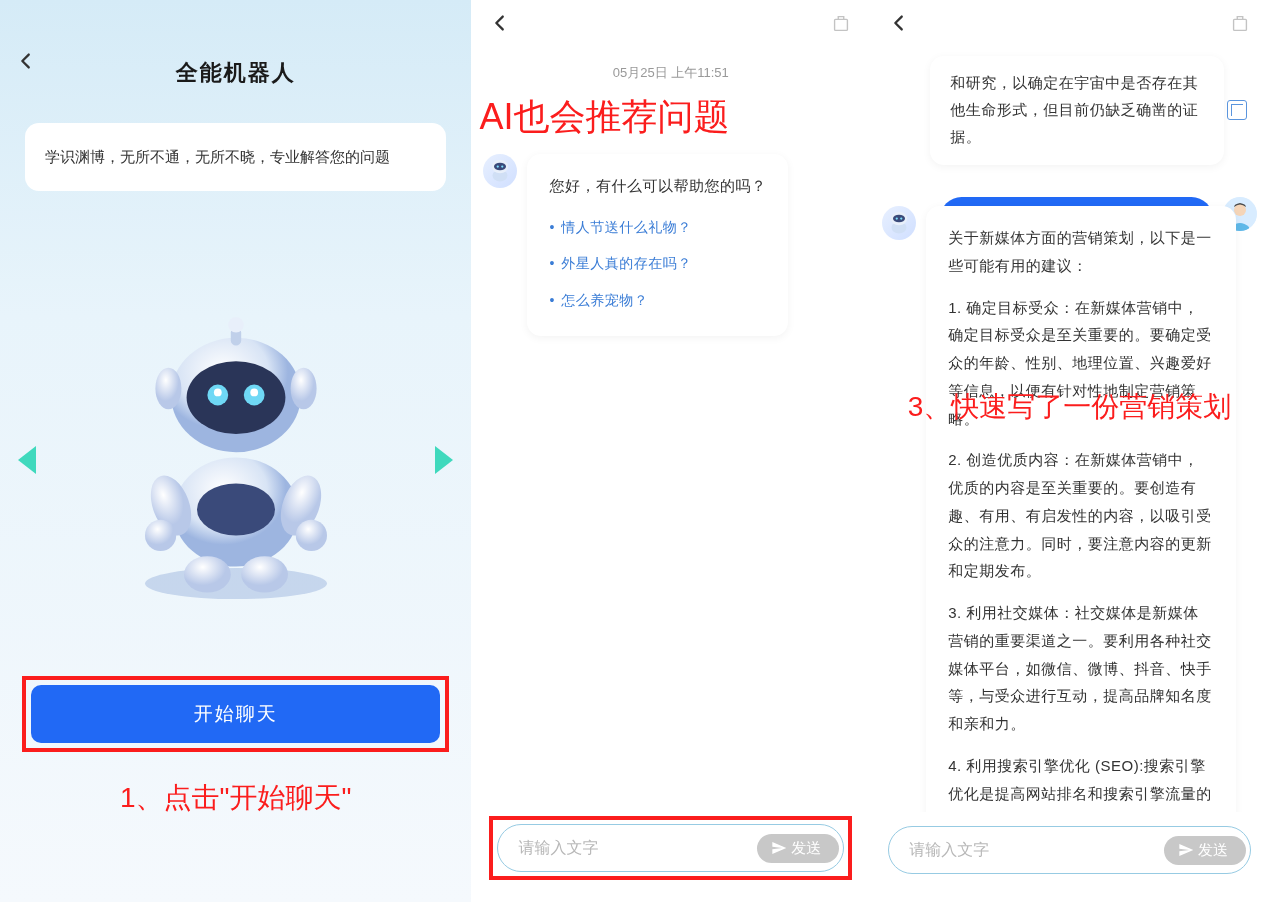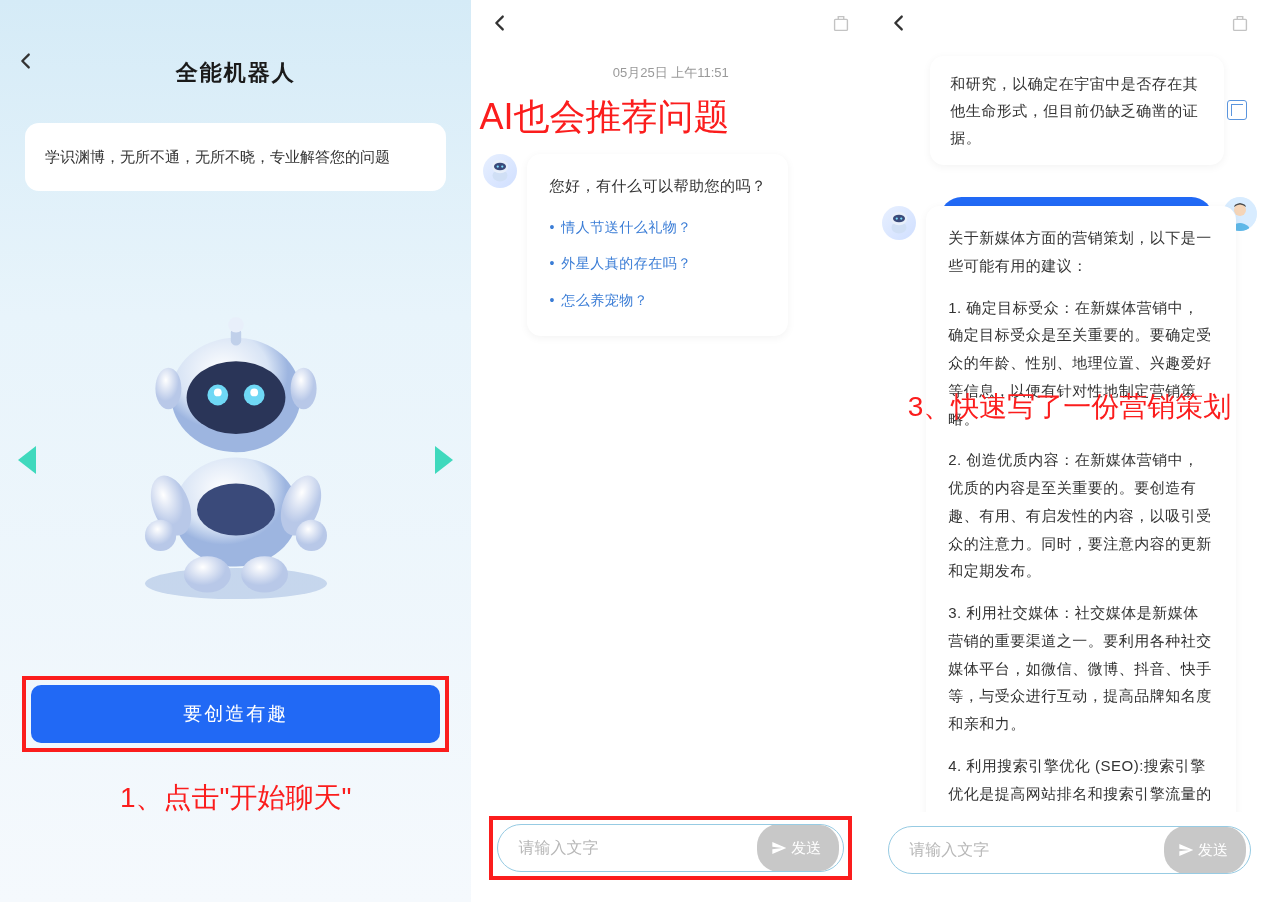--- a/index.html
+++ b/index.html
@@ -48,31 +48,31 @@
     .suggest-title { margin-top: 14px; }
     .suggest-list { margin-top: 8px; }
     .suggest-item { color: #3b7dd6; font-size: 14px; padding: 5px 0; cursor: pointer; }
     .suggest-item::before { content: "• "; color: #3b7dd6; margin-right: 2px; }
     .annotation2 { position: absolute; bottom: 105px; left: 0; right: 0; text-align: center; color: #fb1d1d; font-size: 28px; font-weight: 500; }
     .input-wrap { position: absolute; bottom: 22px; left: 18px; right: 18px; border: 4px solid #fb1d1d; padding: 4px; }
     .input-wrap.no-border { border: none; padding: 0; bottom: 28px; }
     .input-bar { display: flex; align-items: center; background: #fff; border: 1.5px solid #97cbe3; border-radius: 26px; height: 48px; overflow: hidden; }
     .input-field { flex: 1; border: none; outline: none; padding: 0 20px; font-size: 16px; color: #333; background: transparent; }
     .input-field::placeholder { color: #b8b8b8; }
-    .send-btn { background: #c8c8c8; color: #fff; border: none; height: 48px; padding: 0 18px 0 14px; border-radius: 22px; margin-right: 4px; display: flex; align-items: center; gap: 4px; font-size: 15px; cursor: pointer; }
+    .send-btn { background: #c8c8c8; color: #fff; border: none; height: 29px; padding: 0 18px 0 14px; border-radius: 22px; margin-right: 4px; display: flex; align-items: center; gap: 4px; font-size: 15px; cursor: pointer; }
     .send-btn svg { width: 16px; height: 16px; }
 
     
     .bubble-user { background: #2169f5; color: #fff; border-radius: 22px; padding: 12px 20px; font-size: 15px; letter-spacing: 0.5px; }
     .avatar-user { background: #e0f0ff; overflow: hidden; }
     .long-bubble { background: #fff; border-radius: 14px; padding: 18px 22px; font-size: 15px; line-height: 1.85; color: #333; box-shadow: 0 2px 8px rgba(0,0,0,0.05); max-width: 310px; letter-spacing: 0.5px; }
     .long-bubble p { margin-bottom: 14px; }
     .long-bubble p:last-child { margin-bottom: 0; }
     .annotation3 { position: absolute; top: 388px; left: 0; right: 0; text-align: center; color: #fb1d1d; font-size: 28px; font-weight: 500; z-index: 5; }
-    .top-bubble-wrap { display: flex; padding: 6px 45px 6px 60px; justify-content: center; }
+    .top-bubble-wrap { display: flex; padding: 6px 45px 6px 60px; justify-content: center; font-family: Liberation Serif, serif; }
     .top-bubble { background: #fff; border-radius: 14px; padding: 14px 20px; font-size: 15px; line-height: 1.8; color: #333; box-shadow: 0 2px 8px rgba(0,0,0,0.05); max-width: 300px; letter-spacing: 0.5px; }
     .copy-icon { position: absolute; top: 100px; right: 22px; width: 20px; height: 20px; border: 1.5px solid #5a95de; border-radius: 3px; cursor: pointer; }
     .copy-icon::before { content: ""; position: absolute; top: 3px; left: 3px; right: 3px; bottom: 3px; border-top: 1.5px solid #5a95de; border-left: 1.5px solid #5a95de; }
     .p3-scroll { position: absolute; top: 200px; bottom: 90px; left: 0; right: 0; overflow: hidden; }
     .chevron { stroke: #333; stroke-width: 2.5; fill: none; stroke-linecap: round; stroke-linejoin: round; }
   </style>
 </head>
 <body>
 
 <div class="panel panel1">
@@ -119,21 +119,21 @@
         <circle cx="158" cy="168" r="12" fill="url(#rg2)"></circle>
         <ellipse cx="78" cy="198" rx="18" ry="14" fill="url(#rg2)"></ellipse>
         <ellipse cx="122" cy="198" rx="18" ry="14" fill="url(#rg2)"></ellipse>
       </svg>
     </div>
     <div class="arrow-right">
         <div class="arrow-tri"></div>
       </div>
   </div>
   <div class="start-btn-wrap">
-    <div class="start-btn">要创造有趣</div>
+    <div class="start-btn">开始聊天</div>
   </div>
   <div class="annotation1">1、点击"开始聊天"</div>
 </div>
 
 <div class="panel panel2">
   <div class="p2-header">
     <div>
       <svg viewBox="0 0 24 24">
           <path class="chevron" d="M15 5 L8 12 L15 19"></path>
         </svg>

